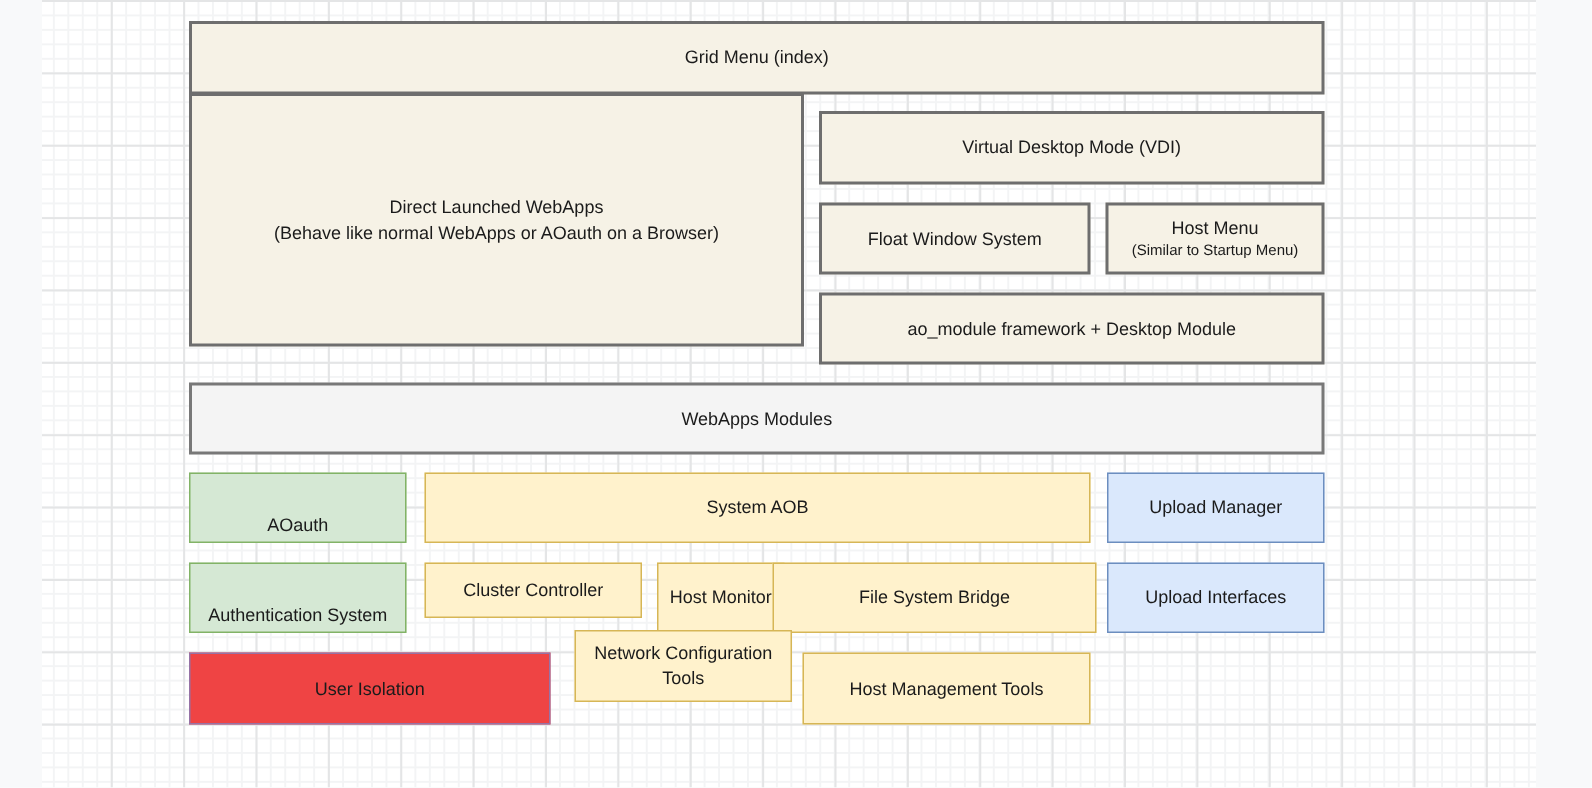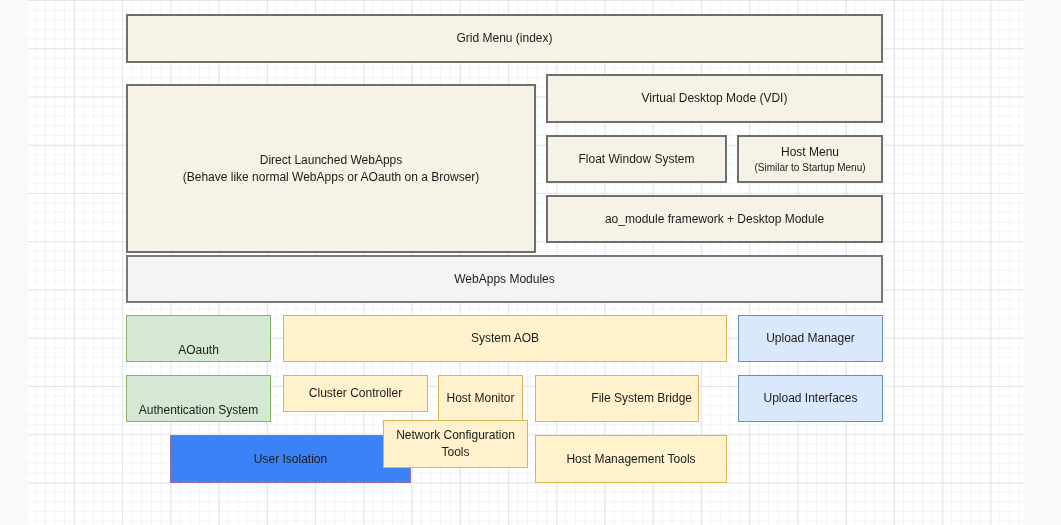--- a/index.html
+++ b/index.html
@@ -49,37 +49,37 @@
     color: #1b1b1b;
     padding: 2px 6px;
   }
   .box .sub { font-size: 10px; line-height: 1.3; }
   
   .cream  { background: #f6f2e6; border: 2px solid #6e6e6e; }
   .gray   { background: #f4f4f4; border: 2px solid #787878; }
   .green  { background: #d5e8d4; border: 1.5px solid #82b366; justify-content: flex-end; }
   .yellow { background: #fff2cc; border: 1.5px solid #d6b656; }
   .blue   { background: #dae8fc; border: 1.5px solid #6c8ebf; }
-  .purple { background: #3b82f6; border: 1.5px solid #9673a6; margin-left: 44px; }
+  .purple { background: #ef4444; border: 1.5px solid #9673a6; }
 
   
   #b-grid-menu        { left: 126px; top: 14px;  width: 757px; height: 49px; }
-  #b-direct-webapps   { left: 126px; top: 84px;  width: 410px; height: 169px; }
+  #b-direct-webapps   { left: 126px; top: 62px;  width: 410px; height: 169px; }
   #b-vdi              { left: 546px; top: 74px;  width: 337px; height: 49px; }
   #b-float-window     { left: 546px; top: 135px; width: 181px; height: 48px; }
   #b-list-menu        { left: 737px; top: 135px; width: 146px; height: 48px; }
   #b-ao-module        { left: 546px; top: 195px; width: 337px; height: 48px; }
   #b-webapps-modules  { left: 126px; top: 255px; width: 757px; height: 48px; }
   #b-aoauth           { left: 126px; top: 315px; width: 145px; height: 47px; }
   #b-system-aob       { left: 283px; top: 315px; width: 444px; height: 47px; }
   #b-upload-manager   { left: 738px; top: 315px; width: 145px; height: 47px; }
   #b-auth-system      { left: 126px; top: 375px; width: 145px; height: 47px; }
   #b-cluster-ctrl     { left: 283px; top: 375px; width: 145px; height: 37px; }
   #b-host-monitor     { left: 438px; top: 375px; width: 85px;  height: 47px; }
-  #b-fs-bridge        { left: 535px; top: 375px; width: 164px; height: 47px; align-items: flex-end; }
+  #b-fs-bridge        { left: 515px; top: 375px; width: 216px; height: 47px; }
   #b-upload-interfaces{ left: 738px; top: 375px; width: 145px; height: 47px; }
   #b-user-isolation   { left: 126px; top: 435px; width: 241px; height: 48px; }
   #b-network-config   { left: 383px; top: 420px; width: 145px; height: 48px; }
   #b-host-mgmt        { left: 535px; top: 435px; width: 192px; height: 48px; }
 </style>
 </head>
 <body>
 
 <div class="page">
   <div class="canvas"></div>

